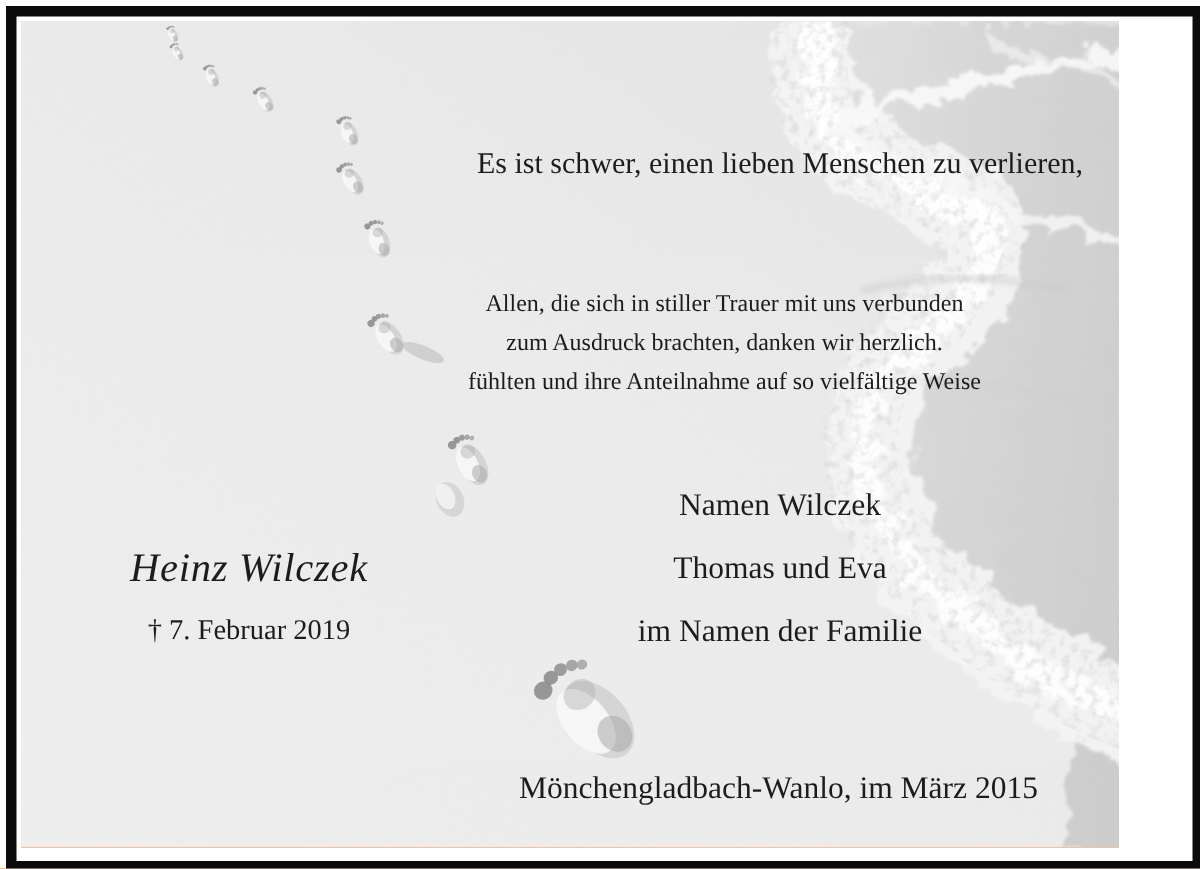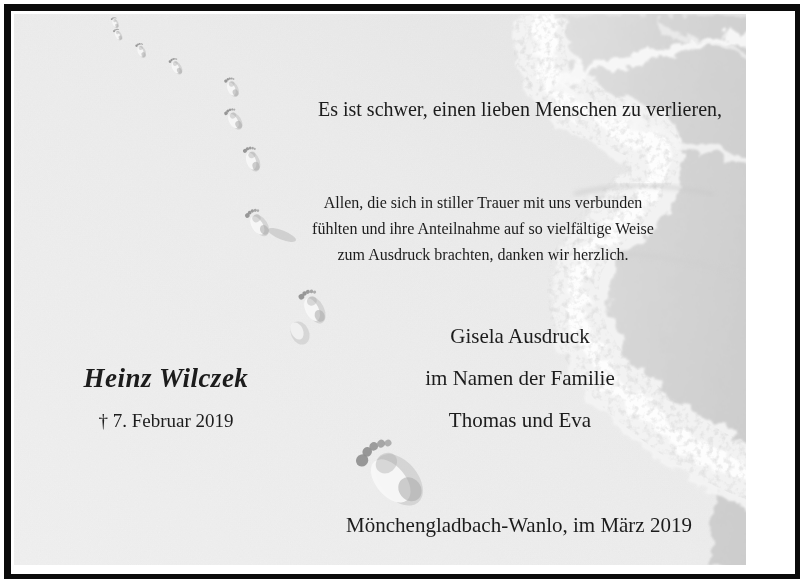--- a/index.html
+++ b/index.html
@@ -30,21 +30,21 @@
     color: #1c1c1c;
     text-align: center;
     white-space: nowrap;
   }
   .quote1 { left: 246px; top: 83px; width: 520px; font-size: 20px; line-height: 24.5px; }
   .quote2 { left: 229px; top: 176px; width: 480px; font-size: 16px; line-height: 26px; }
   .family { left: 346px; top: 310px; width: 320px; font-size: 21px; line-height: 25px; }
   .family .fline { margin: 0 0 17px 0; }
   .deceased-name {
     left: 40px; top: 349px; width: 224px;
-    font-size: 27px; font-weight: bold; font-style: italic;
+    font-size: 27px; font-weight: normal; font-style: italic;
     letter-spacing: 0.5px;
   }
   .deceased-date {
     left: 40px; top: 396px; width: 224px;
     font-size: 19px; 
   }
   .place-date { left: 305px; top: 499px; width: 400px; font-size: 21px; }
 </style>
 </head>
 <body>
@@ -156,30 +156,30 @@
         <use href="#fp" transform="translate(378 463) rotate(-40) scale(2.35 2.2)"></use>
       </g>
     </svg>
 
     <div class="txt quote1">
       <div>Es ist schwer, einen lieben Menschen zu verlieren,</div>
     </div>
 
     <div class="txt quote2">
       <div>Allen, die sich in stiller Trauer mit uns verbunden</div>
+      <div>zum Ausdruck brachten, danken wir herzlich.</div>
       <div>fühlten und ihre Anteilnahme auf so vielfältige Weise</div>
-      <div>zum Ausdruck brachten, danken wir herzlich.</div>
     </div>
 
     <div class="txt family">
-      <div class="fline">Gisela Ausdruck</div>
+      <div class="fline">Namen Wilczek</div>
+      <div class="fline">Thomas und Eva</div>
       <div class="fline">im Namen der Familie</div>
-      <div class="fline">Thomas und Eva</div>
     </div>
 
     <div class="txt deceased-name">Heinz Wilczek</div>
 
     <div class="txt deceased-date">† 7. Februar 2019</div>
 
-    <div class="txt place-date">Mönchengladbach-Wanlo, im März 2019</div>
+    <div class="txt place-date">Mönchengladbach-Wanlo, im März 2015</div>
 
   </div>
 </div>
 
 </body></html>

